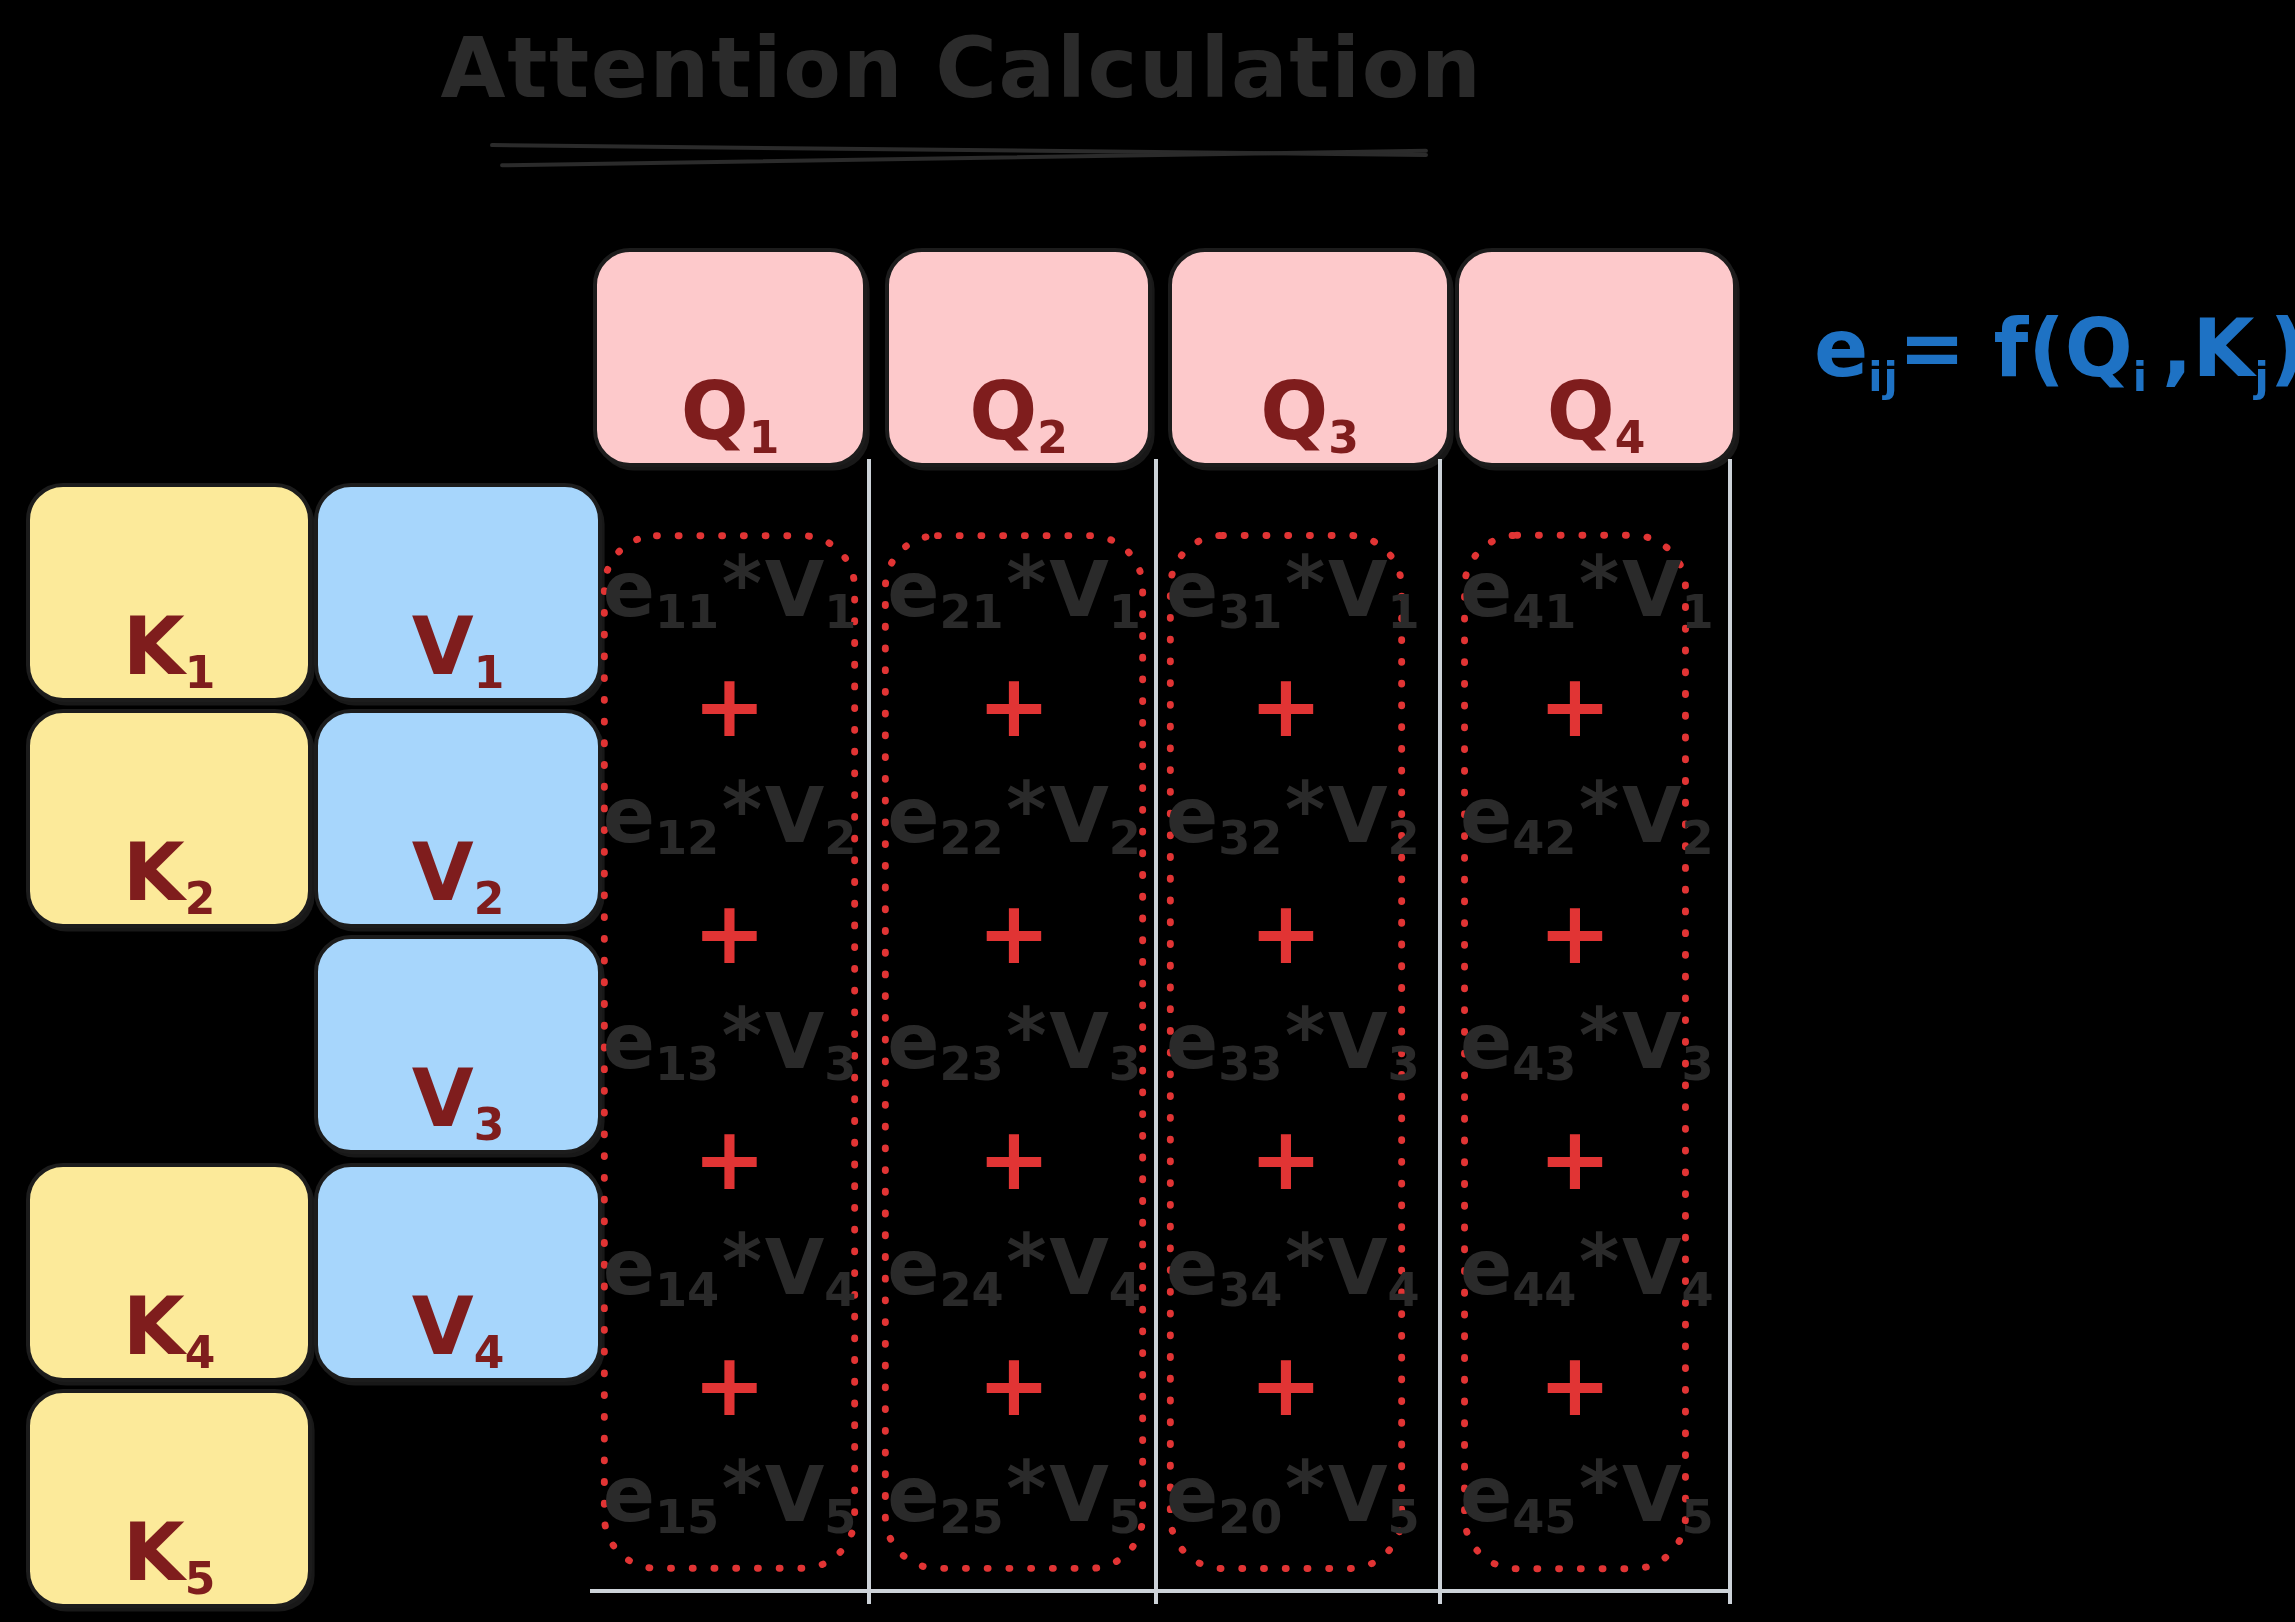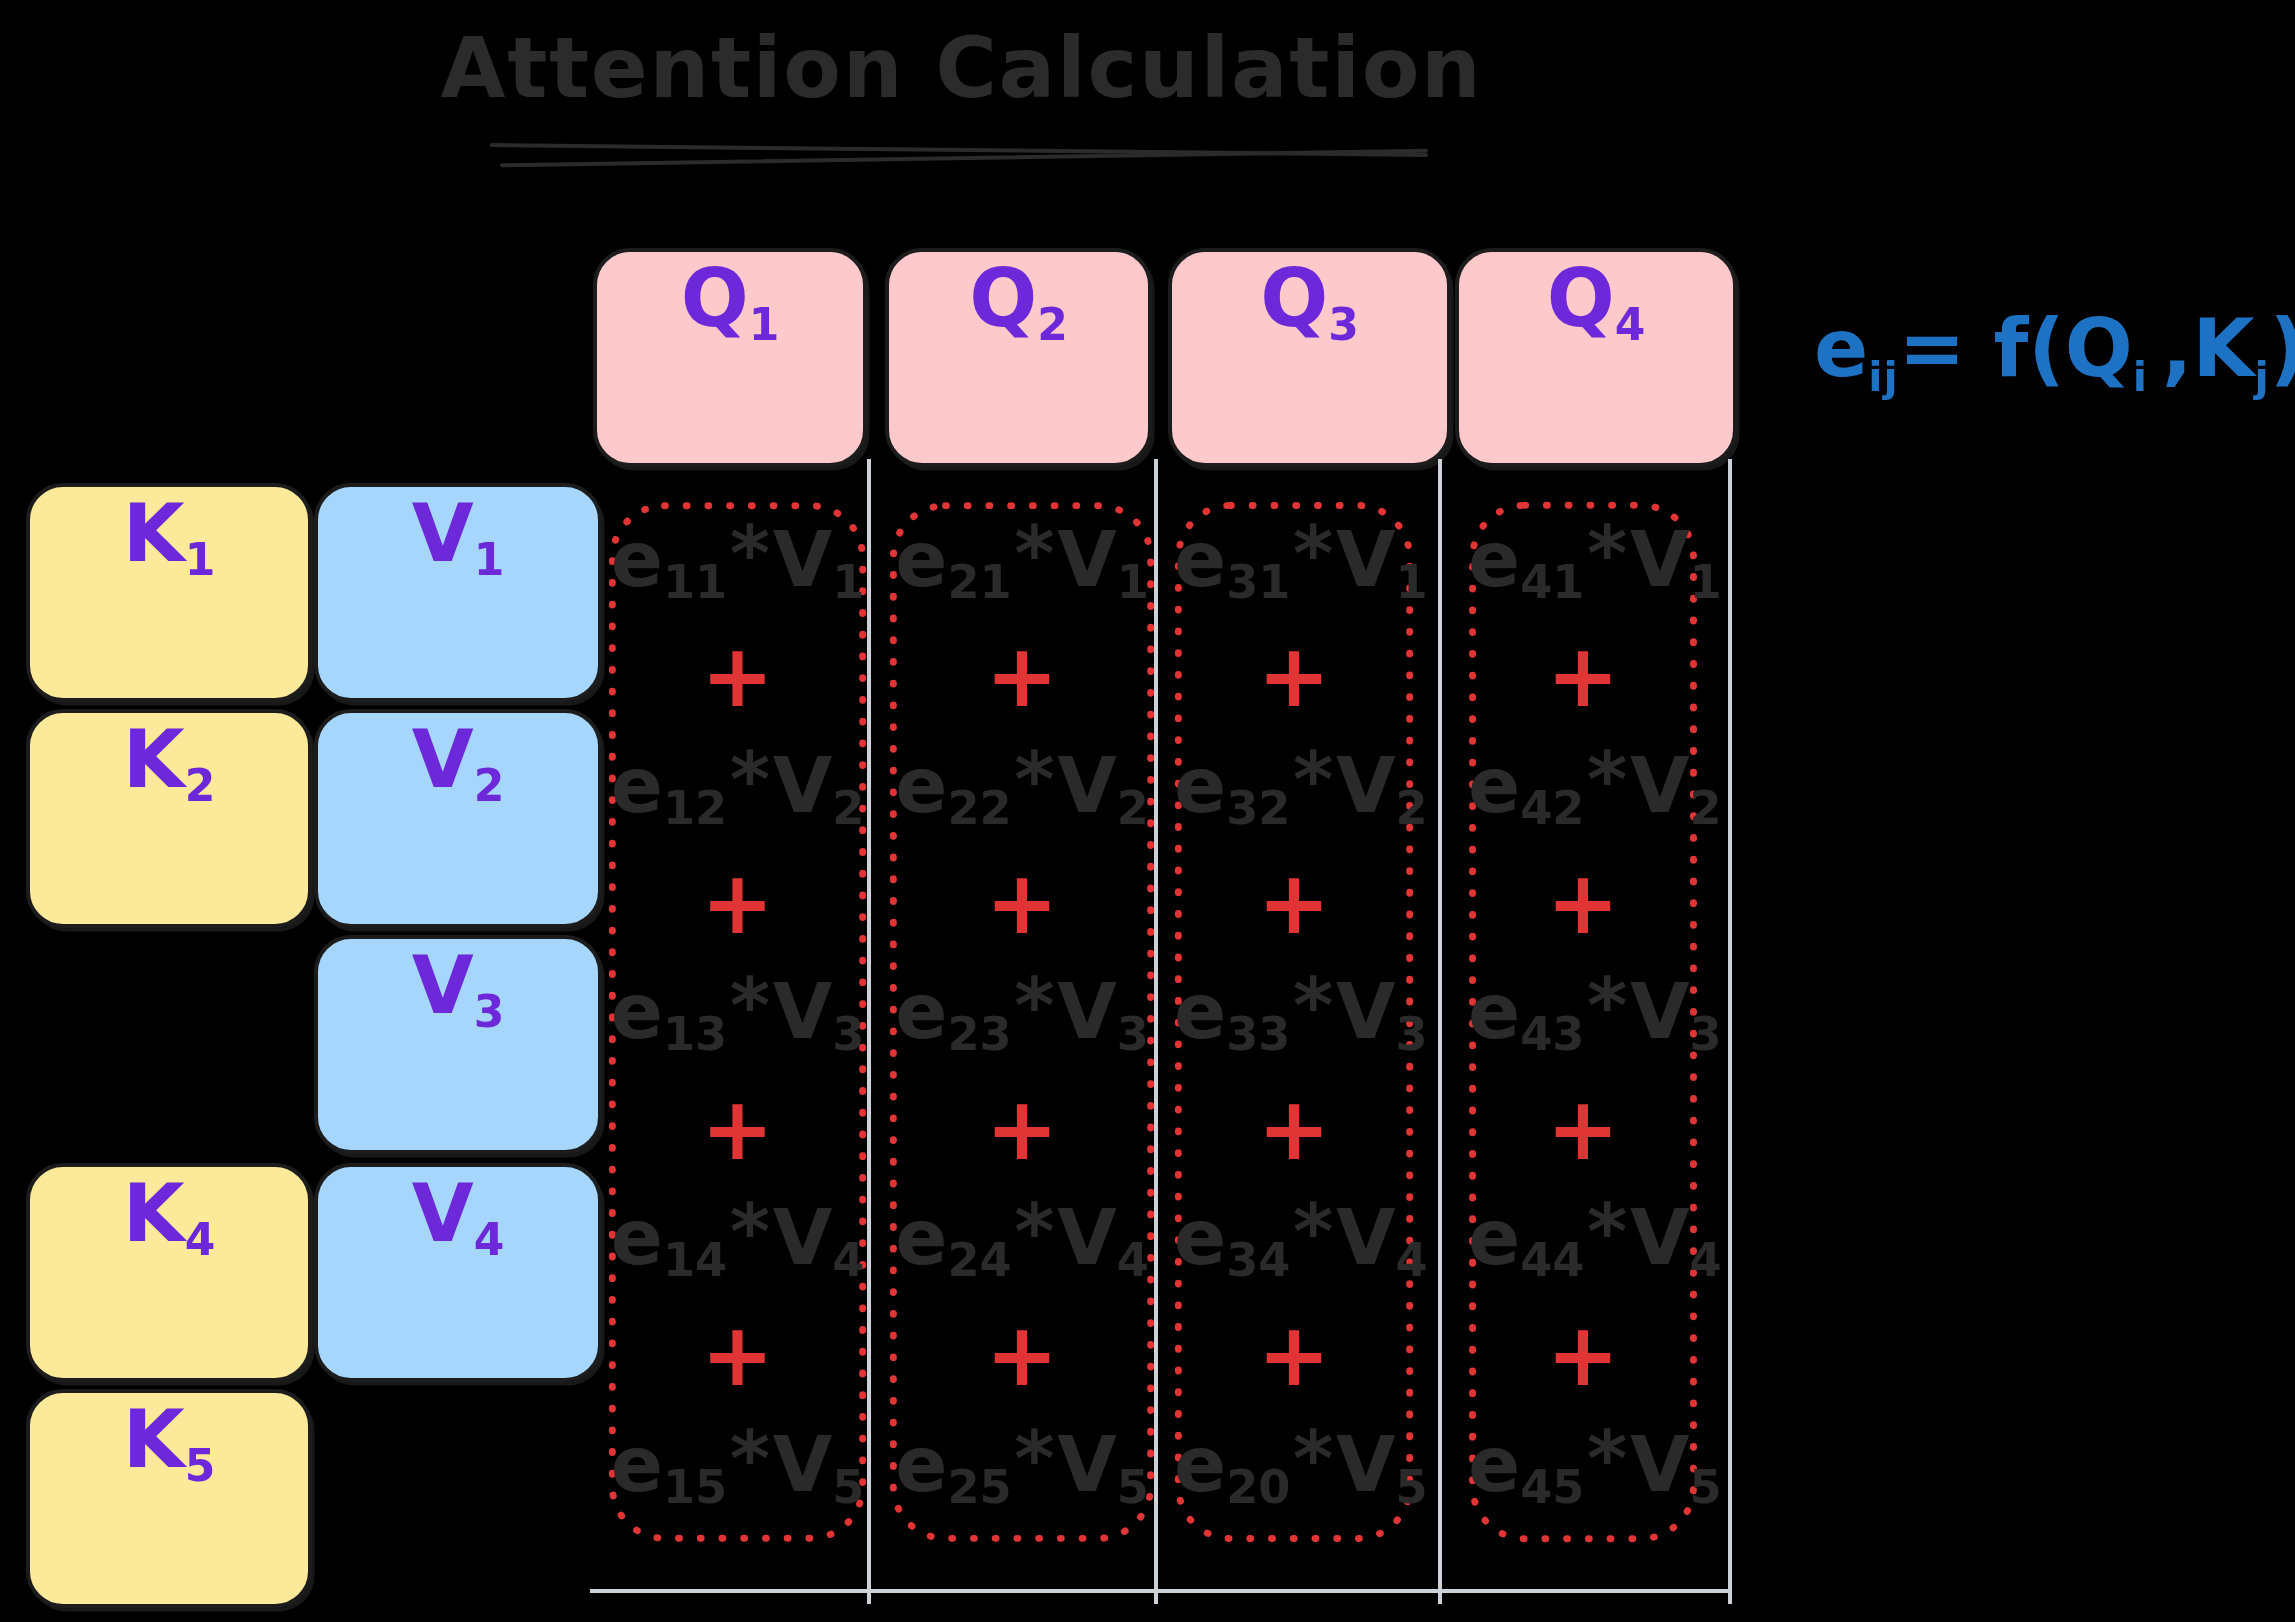--- a/index.html
+++ b/index.html
@@ -13,34 +13,34 @@
   .ul1{left:490px;top:148px;width:938px;transform:rotate(0.6deg);}
   .ul2{left:500px;top:156px;width:928px;transform:rotate(-0.9deg);}
 
   
   .formula{position:absolute;left:1814px;top:301px;font-size:80px;font-weight:600;
            color:#1e72c4;white-space:nowrap;line-height:1.2;}
   .formula sub{font-size:0.52em;vertical-align:-0.35em;letter-spacing:0.9px;}
   .formula .gap{display:inline-block;width:14px;}
 
   
-  .box{position:absolute;display:flex;align-items:flex-start;justify-content:center;
-       border:4.4px solid #1c1c1c;border-radius:37px;color:#6d28d9;font-size:80px;
+  .box{position:absolute;display:flex;align-items:flex-end;justify-content:center;
+       border:4.4px solid #1c1c1c;border-radius:37px;color:#7f1d1d;font-size:80px;
        font-weight:600;box-shadow:3.5px 4.4px 0 -0.9px #181818;}
   .box sub{font-size:0.55em;vertical-align:-0.32em;}
   .q{background:#fdc9cb;top:248px;height:211px;}
   .k{background:#fcea9a;left:26px;width:278px;height:211px;}
   .v{background:#a7d6fc;left:314px;width:280px;height:211px;}
 
   
   .vline{position:absolute;top:459px;width:3.5px;height:1145px;background:#ccd2d8;}
   .hline{position:absolute;left:590px;top:1589px;width:1142px;height:3.5px;background:#ccd2d8;}
 
   
-  .column{position:absolute;top:501px;height:1042px;margin-left:8px;}
+  .column{position:absolute;top:531px;height:1042px;}
   .dotted{position:absolute;left:0;top:0;}
   .dotted rect{fill:none;stroke:#e13434;stroke-width:8;stroke-dasharray:1 24;stroke-linecap:round;}
   .term{position:absolute;left:0;right:0;text-align:center;font-size:77px;line-height:1.15;
         color:#2a2a2a;font-weight:600;white-space:nowrap;}
   .term sub{font-size:0.6em;vertical-align:-0.25em;}
   .term .op{vertical-align:0.08em;margin:0 2.6px;}
   .plus{position:absolute;left:0;right:0;text-align:center;color:#e13434;
         font-size:87px;font-weight:700;line-height:1;}
 </style>
 </head>

